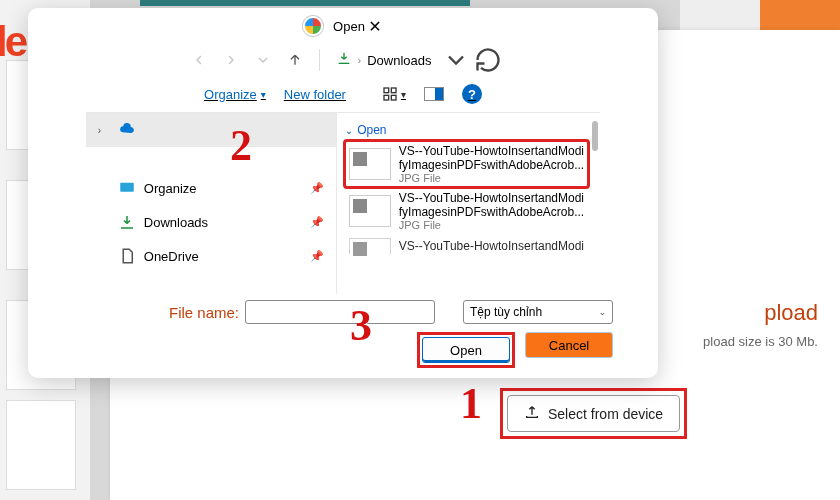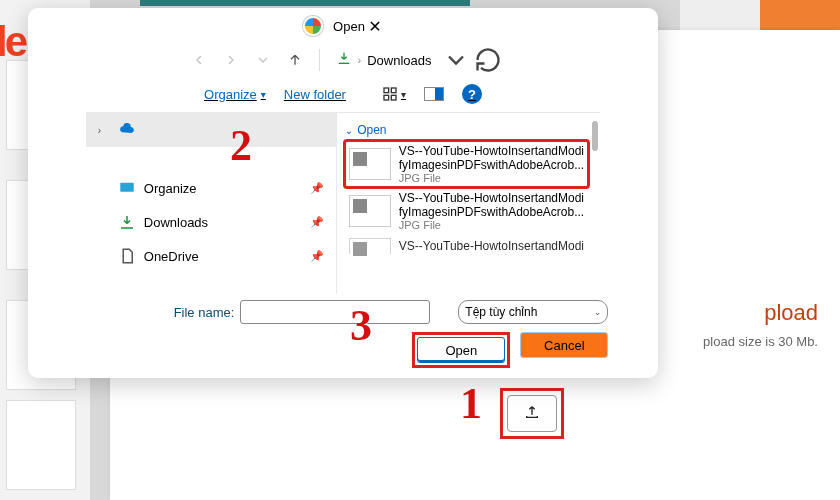--- a/index.html
+++ b/index.html
@@ -63,23 +63,23 @@
   .file-row.hl { outline: 3px solid #d22; outline-offset: -1px; }
   .thumb { width: 42px; height: 32px; background: #fff; border: 1px solid #ccc; flex: none; position: relative; }
   .thumb::after { content: ''; position: absolute; left: 3px; top: 3px; width: 14px; height: 14px; background: #888; }
   .fmeta { display: flex; flex-direction: column; min-width: 0; }
   .fname { font-size: 12px; color: #000; white-space: nowrap; overflow: hidden; text-overflow: clip; max-width: 270px; }
   .ftype { font-size: 11px; color: #7a7a7a; }
   .pane-scroll { position: absolute; right: 2px; top: 8px; width: 6px; height: 30px; background: #bbb; border-radius: 3px; }
 
   .footer { padding: 6px 12px 10px 12px; }
   .fname-row { display: flex; align-items: center; gap: 6px; }
-  .fname-label { font-size: 13px; color: #0c4a6e; margin-left: 96px; }
+  .fname-label { font-size: 15px; color: #c2410c; margin-left: 96px; }
   .fname-input { flex: 1; height: 24px; border: 1px solid #888; border-radius: 3px; padding: 0 6px; font-size: 13px; }
-  .type-sel { width: 150px; height: 24px; border: 1px solid #888; border-radius: 10px; font-size: 12px; color: #000; display: flex; align-items: center; justify-content: space-between; padding: 0 6px; cursor: pointer; margin-left: 22px; }
+  .type-sel { width: 150px; height: 24px; border: 1px solid #888; border-radius: 3px; font-size: 12px; color: #000; display: flex; align-items: center; justify-content: space-between; padding: 0 6px; cursor: pointer; margin-left: 22px; }
   .type-sel .c { font-size: 9px; color: #555; }
   .btn-row { display: flex; justify-content: flex-end; gap: 10px; margin-top: 8px; }
   .btn-row .wrap-open { border: 3px solid #d22; padding: 2px; }
   .dlg-btn { width: 88px; height: 26px; border: 1px solid #8a8a8a; border-radius: 3px; font-size: 13px; display: flex; align-items: center; justify-content: center; background: #fdfdfd; cursor: pointer; }
   .dlg-btn.primary { border-color: #0067c0; box-shadow: inset 0 -2px 0 #0067c0; }
   .dlg-btn.cancel { background: #f97316; border-color: #a6c8e6; }
 
   .annot { position: absolute; font-family: Georgia, 'Times New Roman', serif; font-size: 44px; font-weight: 900; color: #d41111; pointer-events: none; text-shadow: 0 1px 0 #fff; }
 </style>
 </head>
@@ -100,20 +100,21 @@
 <div class="bg-sub">pload size is 30 Mb.</div>
 
 <div class="select-device-wrap">
   <button class="select-device">
     <span>
       <svg viewBox="0 0 24 24" fill="none" stroke="#222" stroke-width="2">
           <path d="M12 16V4m0 0l-4 4m4-4l4 4"></path>
           <path d="M4 18v2h16v-2"></path>
         </svg>
     </span>
+    <span>Select from device</span>
   </button>
 </div>
 
 <div class="dialog">
   <div class="title-row">
     <div class="app-icon"></div>
     <div class="title-text">Open</div>
     <div class="close-x">✕</div>
   </div>
 

